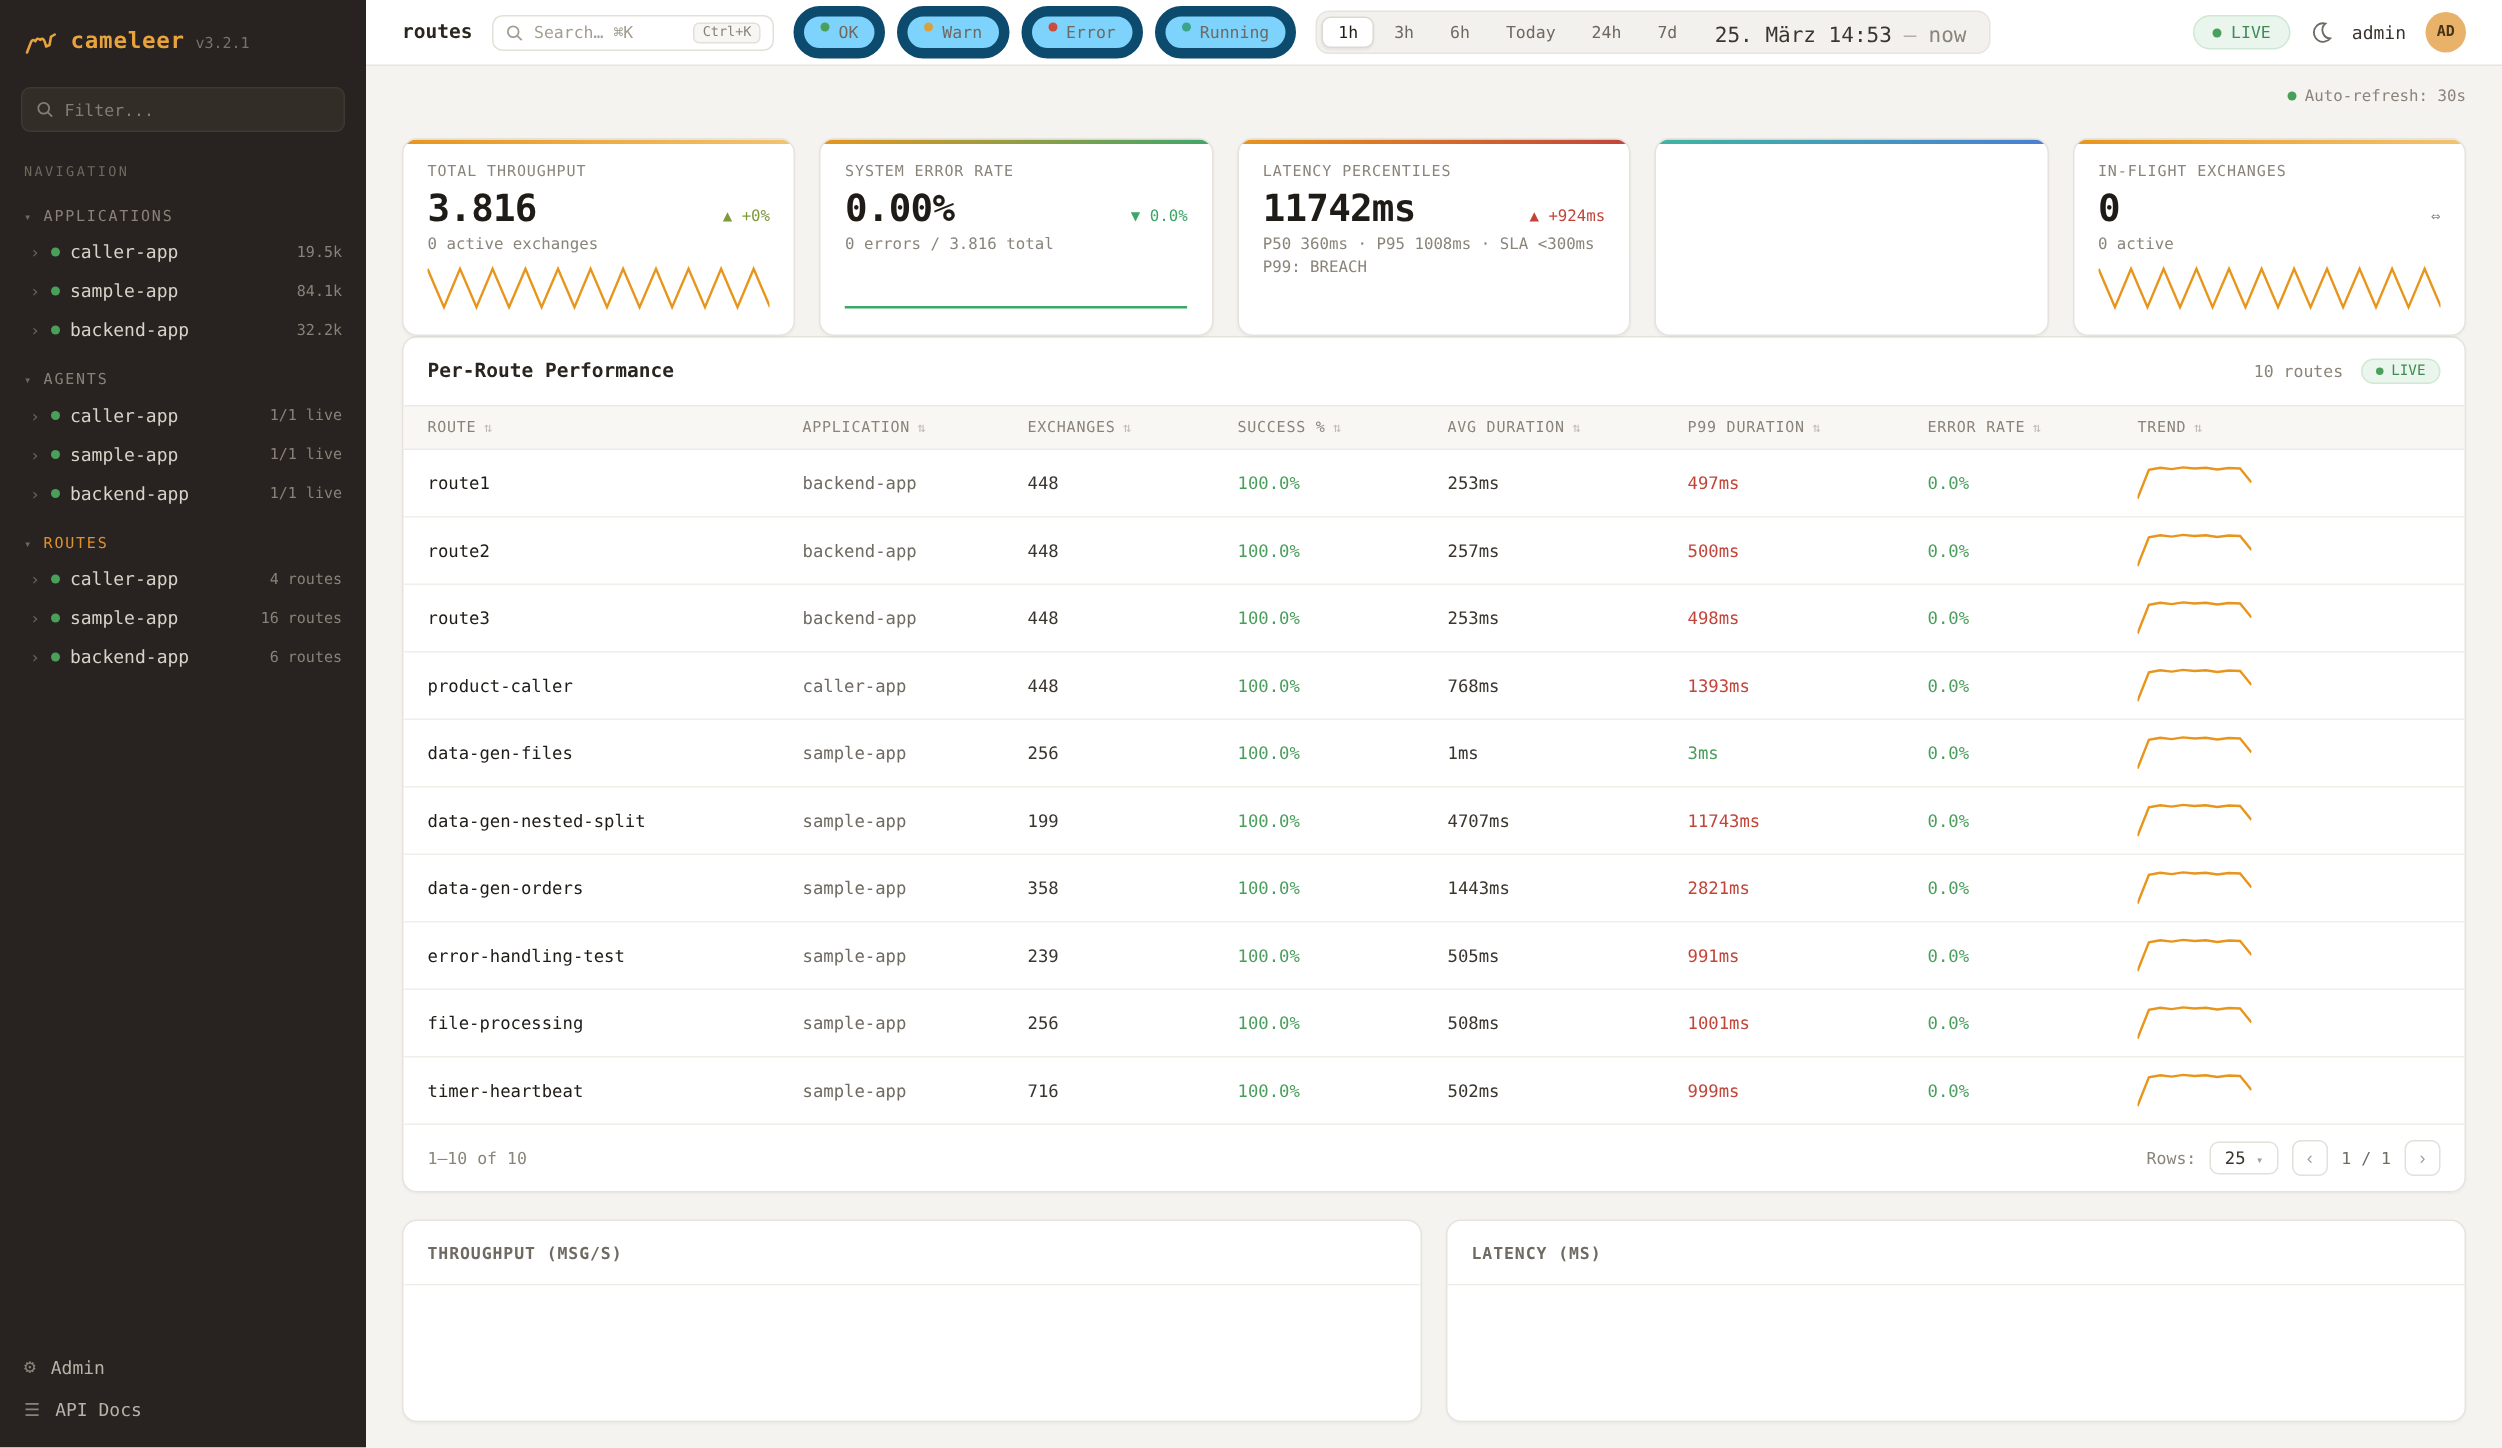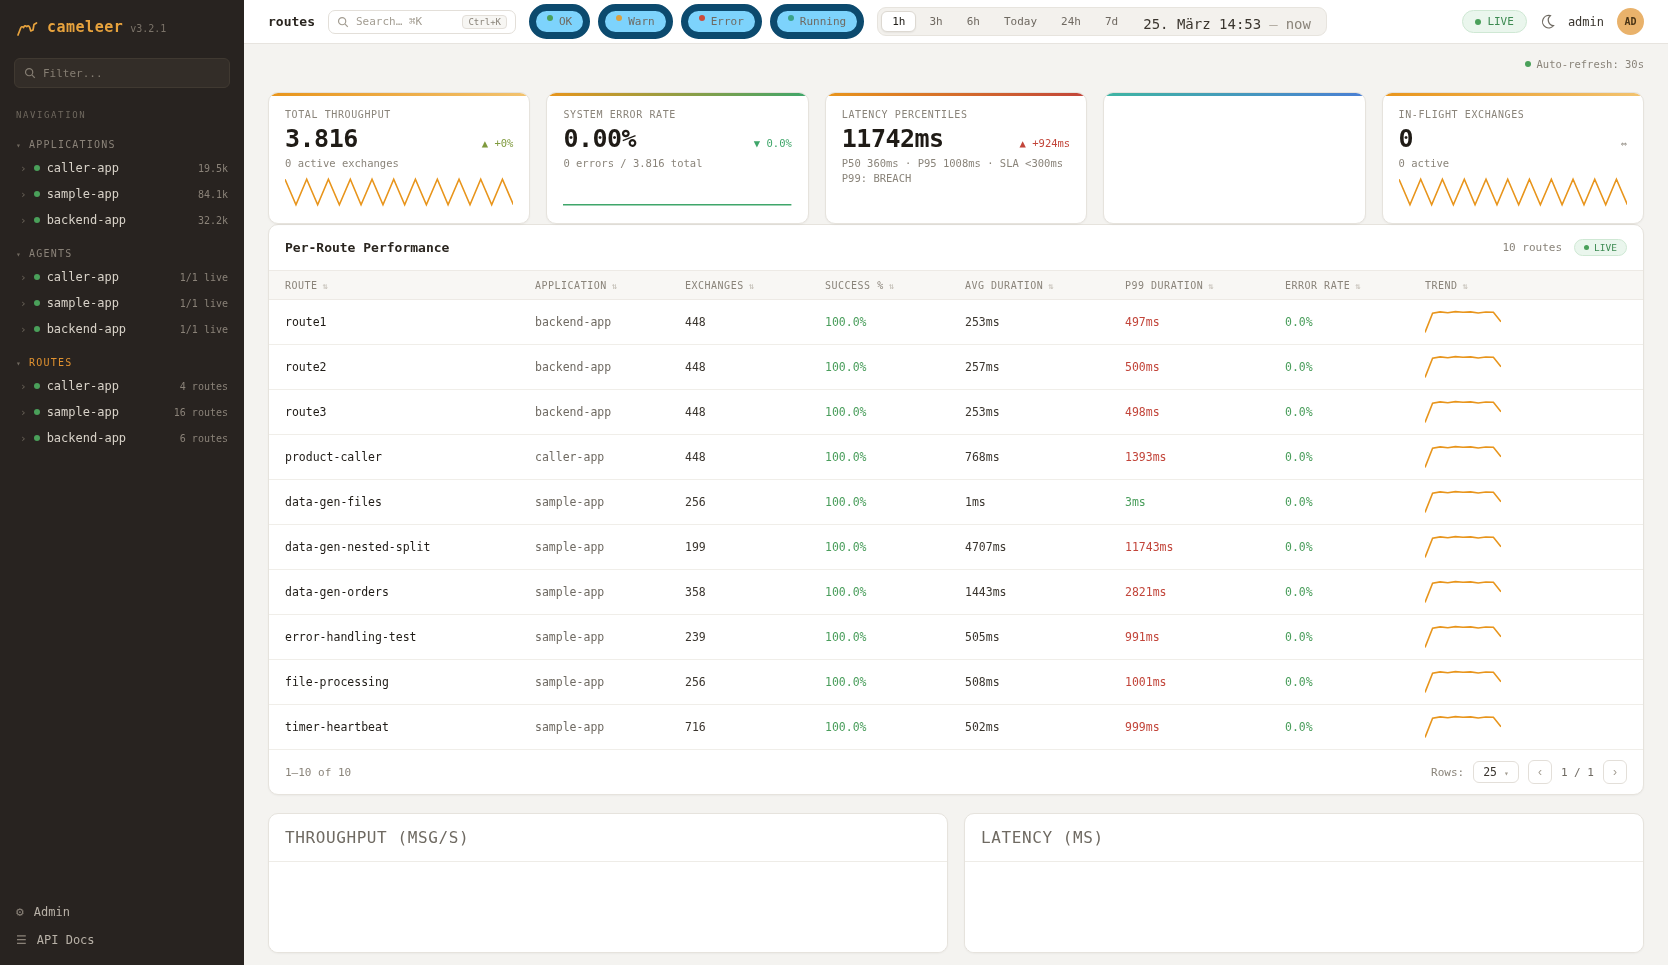--- a/index.html
+++ b/index.html
@@ -93,21 +93,21 @@
   .tfoot-right{margin-left:auto;display:flex;align-items:center;gap:9px}
   .rows-label{font-size:11px;color:#8a847a}
   .rows-select{display:flex;align-items:center;gap:7px;border:1px solid #e3dfd9;border-radius:6px;padding:3px 9px;font-size:11.5px;color:#3a352e;cursor:pointer;background:#fff}
   .select-caret::before{content:"▾";font-size:8px;color:#a39d92}
   .page-btn{width:24px;height:24px;border:1px solid #e3dfd9;border-radius:6px;background:#fff;color:#a39d92;font-size:12px;cursor:pointer;display:flex;align-items:center;justify-content:center}
   .page-label{font-size:11px;color:#6f6a62}
 
   
   .bottom-grid{display:grid;grid-template-columns:1fr 1fr;gap:16px;margin-top:18px}
   .chart-panel-head{padding:14px 16px;border-bottom:1px solid #eeece7}
-  .chart-panel-title{font-size:16px;font-weight:normal;letter-spacing:.6px;color:#6f6a62}
+  .chart-panel-title{font-size:11px;font-weight:bold;letter-spacing:.6px;color:#6f6a62}
   .chart-panel-body{height:90px;background:#fff}
 </style>
 </head>
 <body>
 
 <div class="app">
 
   <aside class="sidebar">
     <div class="brand">
       <svg width="24" height="20" viewBox="0 0 24 20">

